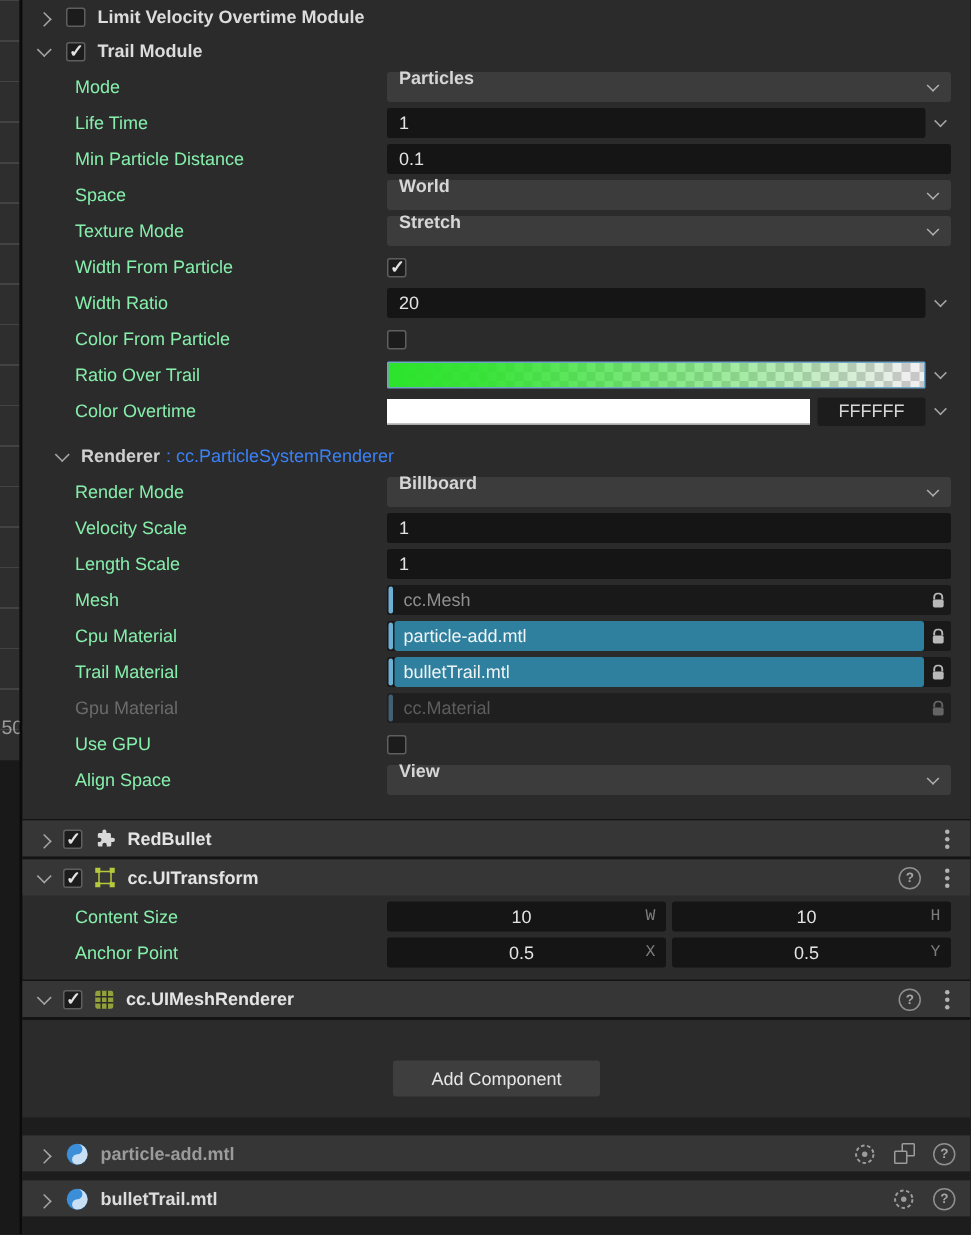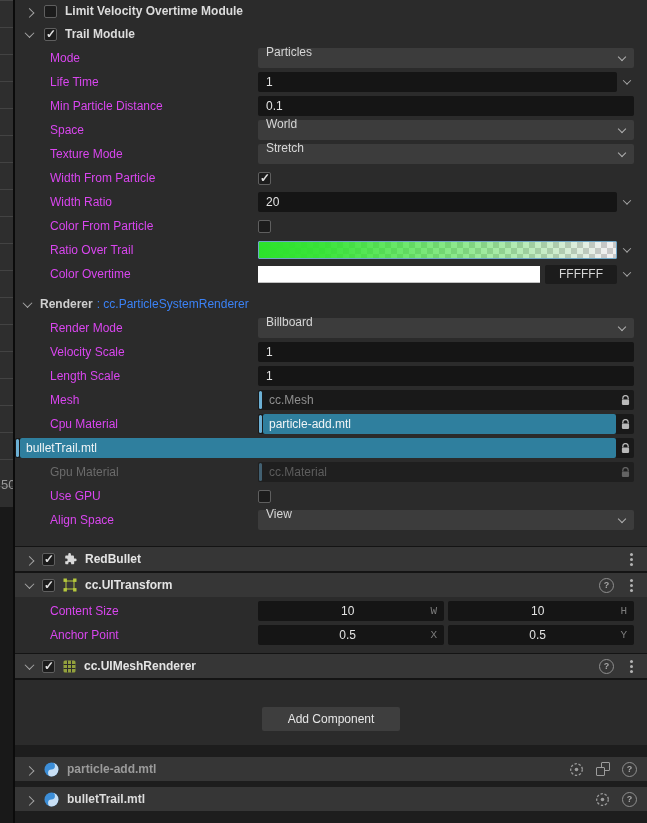--- a/index.html
+++ b/index.html
@@ -12,38 +12,38 @@
     background-image:repeating-linear-gradient(180deg, rgba(255,255,255,.10) 0 1px, transparent 1px 27px); }
   .ruler-label { position:absolute; left:1px; top:477px; font-size:13px; color:#9a9a9a; }
   .strip-bottom { position:absolute; left:0; top:507px; width:13px; height:316px; background:#191919; }
   .strip-divider { position:absolute; left:13px; top:0; width:2px; height:100%; background:#0b0b0b; }
 
   
   .panel { position:absolute; left:15px; top:0; right:0; height:100%; background:#2b2b2b;
     display:flex; flex-direction:column; font-size:12px; }
 
   .row { display:flex; align-items:center; height:24px; flex:none; }
-  .row .label { width:243px; flex:none; padding-left:35px; color:#d946ef; white-space:nowrap; overflow:hidden; }
+  .row .label { width:243px; flex:none; padding-left:35px; color:#86efac; white-space:nowrap; overflow:hidden; }
   .row .value { flex:1; display:flex; align-items:center; margin-right:13px; min-width:0; }
 
   .mod-row { display:flex; align-items:center; height:24px; flex:none; padding-left:7px; }
   .mod-row .mod-label { margin-left:8px; color:#dcdcdc; font-weight:600; }
 
   .chevbox { width:14px; height:14px; flex:none; display:flex; align-items:center; justify-content:center; }
   .chev { width:7px; height:7px; border-right:1.6px solid #a6a6a6; border-bottom:1.6px solid #a6a6a6; }
   .chev.down { transform:rotate(45deg) translate(-1px,-1px); }
   .chev.right { transform:rotate(-45deg) translate(-1px,1px); }
 
   .cb { width:13px; height:13px; flex:none; background:#1c1c1c; border:1px solid #5f5f5f; border-radius:2px;
     position:relative; margin-left:8px; }
   .cb.nomargin { margin-left:0; }
   .cb.checked::after { content:"\2713"; position:absolute; left:1px; top:-2px; font-size:12px; color:#e2e2e2; font-weight:bold; }
 
   .dropdown { flex:1; height:20px; background:#3c3c3c; border-radius:2px; position:relative;
-    display:flex; align-items:center; padding:0 24px 12px 8px; color:#d6d6d6; }
+    display:flex; align-items:center; padding:0 24px 12px 8px; color:#d6d6d6;font-weight:bold; }
   .dropdown .chev { position:absolute; right:9px; top:6px; width:6px; height:6px;
     border-color:#b0b0b0; transform:rotate(45deg); }
 
   .field { flex:1; height:20px; background:#151515; border-radius:2px; display:flex; align-items:center;
     padding:0 8px; color:#e3e3e3; min-width:0; }
   .curve-chev { width:14px; flex:none; display:flex; justify-content:center; margin-left:3px; }
   .curve-chev .chev { width:6px; height:6px; transform:rotate(45deg) translate(-1px,-1px); }
 
   
   .slot { flex:1; height:20px; background:#191919; border-radius:2px; display:flex; align-items:stretch; overflow:hidden; }
@@ -62,21 +62,21 @@
   .grad { flex:1; height:18px; border:1px solid #6fa6c8; border-radius:1px;
     background-image:
       linear-gradient(to right, #2ce32c 0%, rgba(44,227,44,.92) 18%, rgba(44,227,44,.45) 60%, rgba(44,227,44,0) 97%),
       repeating-conic-gradient(#c7c7c7 0% 25%, #efefef 0% 50%);
     background-size:auto, 12px 12px; }
   .white-swatch { flex:1; height:17px; background:#ffffff; border-bottom:1px solid #c2c2c2; }
   .hexbox { width:72px; height:19px; flex:none; margin-left:5px; background:#1c1c1c; border-radius:2px;
     display:flex; align-items:center; justify-content:center; color:#d6d6d6; }
 
   
-  .sec-header { display:flex; align-items:center; height:24px; flex:none; padding-left:5px; }
+  .sec-header { display:flex; align-items:center; height:24px; flex:none; padding-left:19px; }
   .sec-title { margin-left:6px; color:#cfcfcf; font-weight:700; }
   .sec-suffix { margin-left:4px; color:#3b82f6; }
 
   
   .divider { height:1px; background:#141414; flex:none; }
   .divider2 { height:2px; background:#141414; flex:none; }
   .comp-header { height:24px; flex:none; background:#363636; display:flex; align-items:center; padding:0 9px 0 7px; }
   .comp-title { margin-left:8px; color:#e4e4e4; font-weight:700; }
   .comp-icon { margin-left:8px; flex:none; display:flex; align-items:center; }
   .spacer { flex:1; }
@@ -291,20 +291,21 @@
           <span class="slot-lockbox">
             <svg width="9" height="11" viewBox="0 0 10 12">
                 <path d="M2 5 V3.5 a3 3 0 0 1 6 0 V5" fill="none" stroke="#b9b9b9" stroke-width="1.4"></path>
                 <rect x="1" y="5" width="8" height="6" rx="1.3" fill="#b9b9b9"></rect>
               </svg>
           </span>
         </span>
       </span>
     </div>
     <div class="row">
+      <span class="label">Trail Material</span>
       <span class="value">
         <span class="slot filled">
           <span class="slot-accent"></span>
           <span class="slot-body">bulletTrail.mtl</span>
           <span class="slot-lockbox">
             <svg width="9" height="11" viewBox="0 0 10 12">
                 <path d="M2 5 V3.5 a3 3 0 0 1 6 0 V5" fill="none" stroke="#b9b9b9" stroke-width="1.4"></path>
                 <rect x="1" y="5" width="8" height="6" rx="1.3" fill="#b9b9b9"></rect>
               </svg>
           </span>

